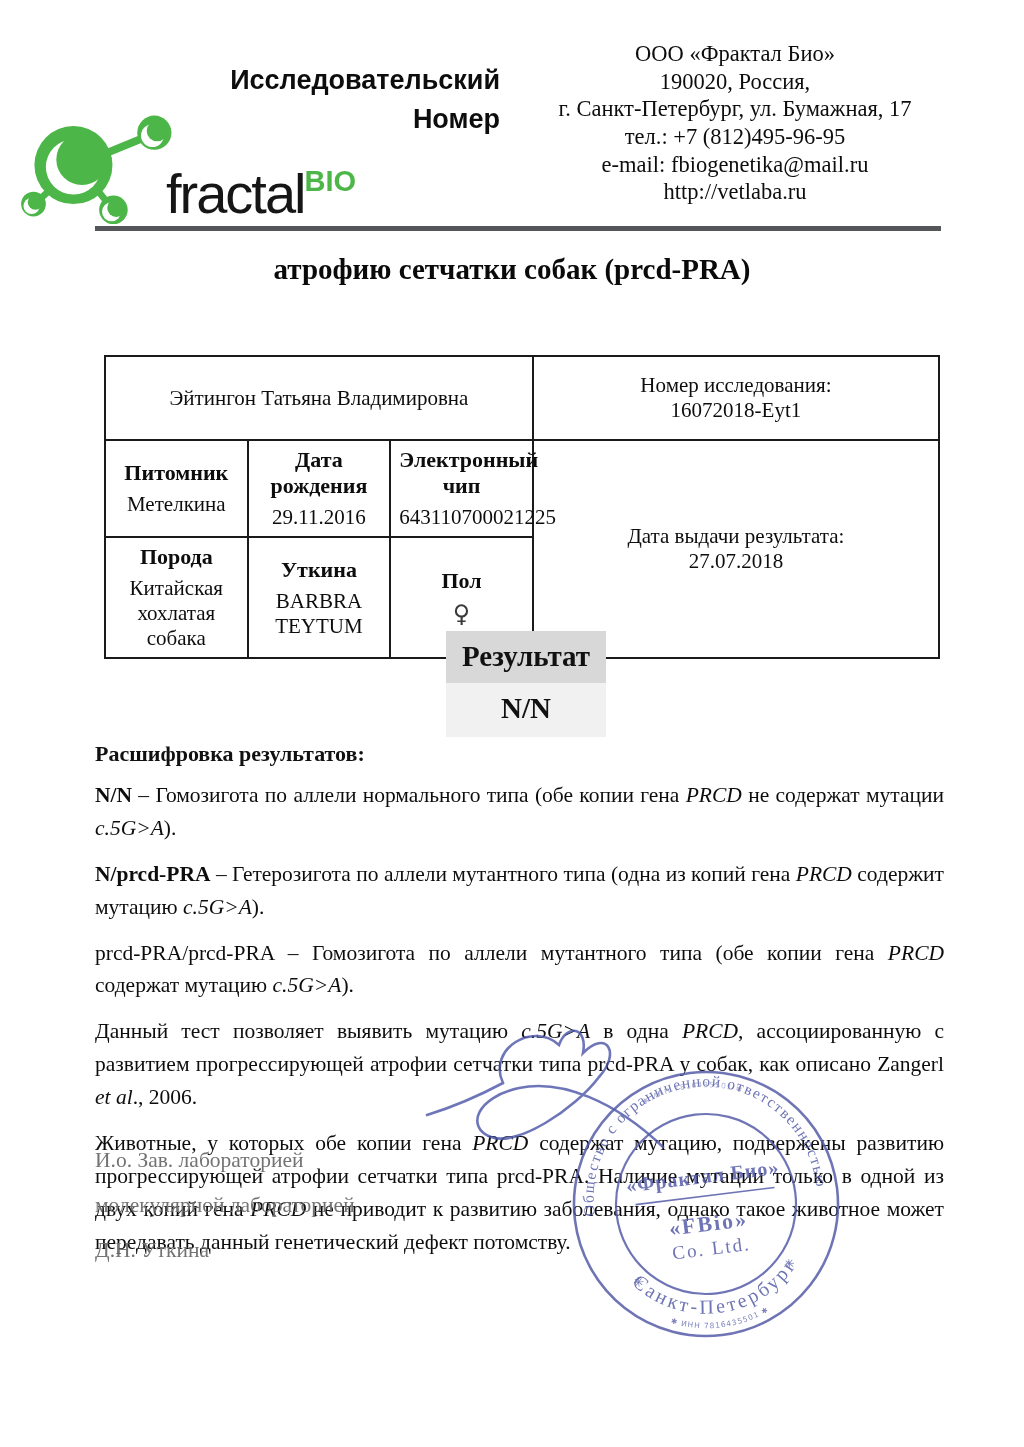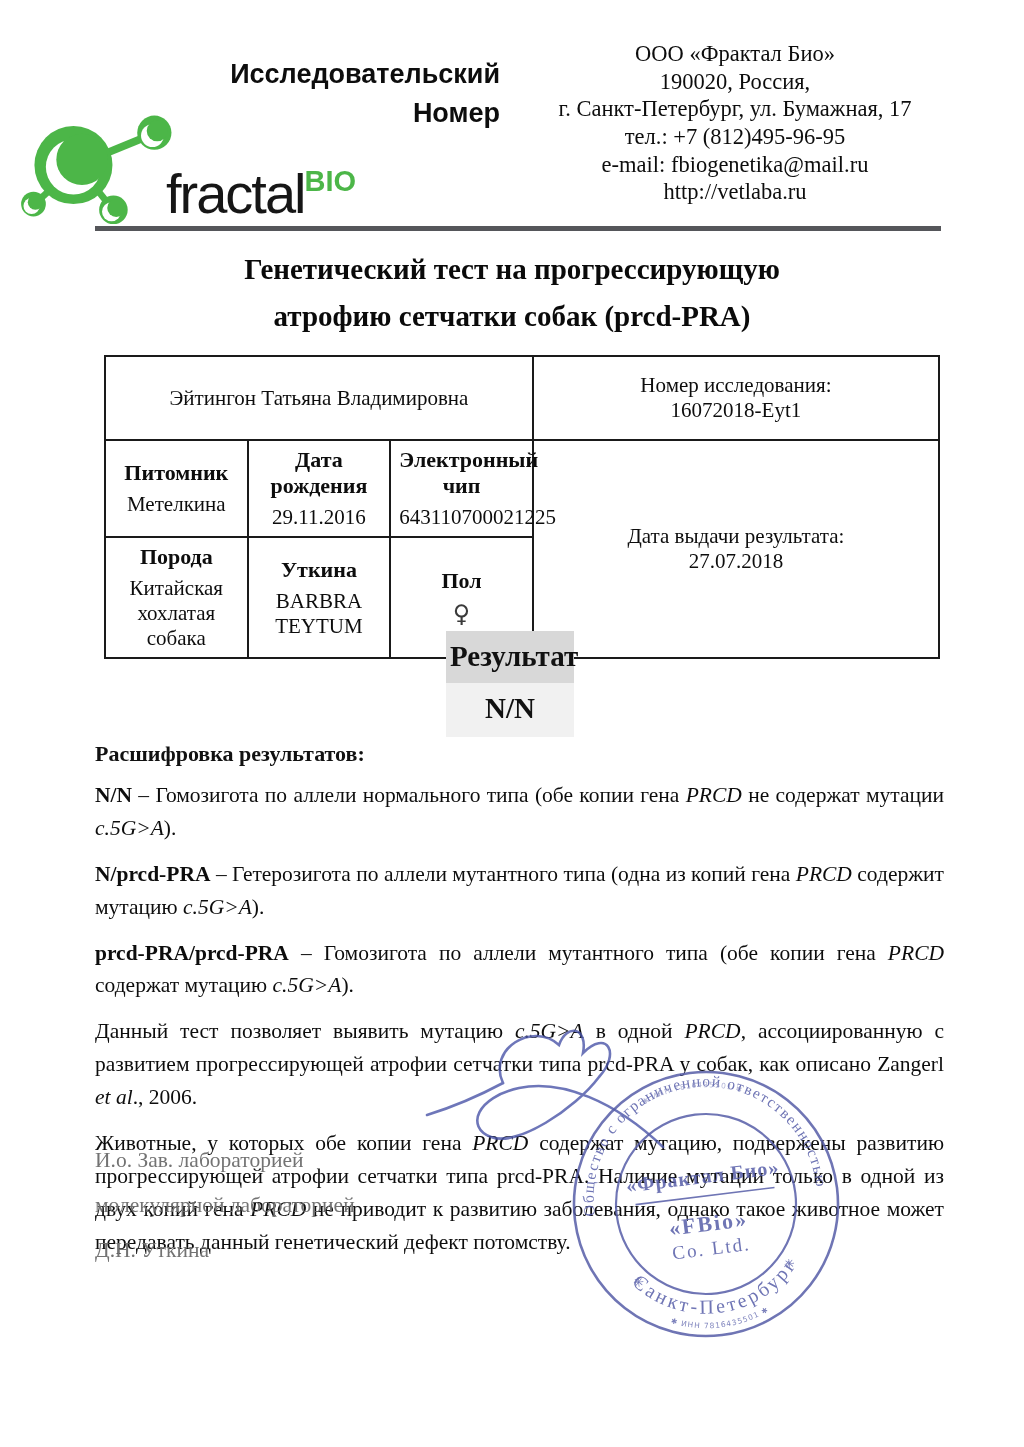--- a/index.html
+++ b/index.html
@@ -3,21 +3,21 @@
 <meta charset="utf-8">
 <style>
   * { margin:0; padding:0; box-sizing:border-box; }
   html,body { background:#ffffff; }
   .page{
     position:relative; width:1024px; height:1447px; margin:0 auto;
     background:#ffffff; overflow:hidden;
     font-family:"Liberation Serif", serif; color:#111;
   }
   
-  .hdr-left{ position:absolute; left:95px; top:55px; width:410px; }
+  .hdr-left{ position:absolute; left:95px; top:61px; width:410px; }
   .hdr-center-title{
     text-align:right; font-family:"Liberation Sans", sans-serif;
     font-weight:bold; font-size:27px; line-height:1.45; color:#0d0d0d;
     padding-right:5px;
   }
   .logo{ position:absolute; left:18px; top:108px; width:330px; height:118px; display:flex; align-items:flex-end; }
   .logo svg{ flex:0 0 auto; }
   .logo-word{
     font-family:"Liberation Sans", sans-serif; font-size:56px; color:#161616;
     letter-spacing:-2px; margin-left:-20px; font-weight:500;
@@ -50,21 +50,21 @@
     font-size:21px; padding:6px 8px; color:#0d0d0d;
   }
   td.c1{width:216px;} td.c2{width:215px;} td.c3{width:200px;} td.c4{width:205px;}
   .row-owner td{ height:84px; }
   .cell-pair{ height:72px; }
   .cell-pair2{ height:94px; }
   .lbl{ font-weight:bold; font-size:22px; display:block; margin-bottom:6px; }
   .val{ display:block; font-size:21px; }
   .sex{ font-family:"DejaVu Sans", sans-serif; font-size:24px; color:#3a3a3a; }
   
-  .result-box{ position:absolute; left:446px; top:631px; width:128px; text-align:center; }
+  .result-box{ position:absolute; left:446px; top:631px; width:160px; text-align:center; }
   .result-label{
     background:#d8d8d8; font-weight:bold; font-size:29px; padding:9px 4px 10px;
   }
   .result-value{
     background:#f1f1f1; font-weight:bold; font-size:29px; padding:9px 4px 12px;
   }
   
   .interp{ position:absolute; left:95px; top:741px; width:849px; }
   .interp-heading{ font-weight:bold; font-size:22px; margin-bottom:12px; }
   .para{
@@ -122,21 +122,20 @@
       <div class="company-line">190020, Россия,</div>
       <div class="company-line">г. Санкт-Петербург, ул. Бумажная, 17</div>
       <div class="company-line">тел.: +7 (812)495-96-95</div>
       <div class="company-line">e-mail: fbiogenetika@mail.ru</div>
       <div class="company-line">http://vetlaba.ru</div>
     </div>
 
   <div class="rule"></div>
 
   <div class="doc-title">
-    <div>Генетический тест на прогрессирующую</div>
     <div>атрофию сетчатки собак (prcd-PRA)</div>
   </div>
 
   <table class="info">
     <tbody>
         <tr class="row-owner">
       <td colspan="3" class="c1">
         <span>Эйтингон Татьяна Владимировна</span>
       </td>
       <td class="c4">
@@ -182,22 +181,22 @@
   <div class="result-box">
     <div class="result-label">Результат</div>
     <div class="result-value">N/N</div>
   </div>
 
   <div class="interp">
     <div class="interp-heading">Расшифровка результатов:</div>
     <div id="paragraphs">
         <p class="para"><span style="font-weight: bold;">N/N</span><span> –  Гомозигота по аллели нормального типа (обе копии гена </span><span style="font-style: italic;">PRCD</span><span> не содержат мутации </span><span style="font-style: italic;">c.5G&gt;A</span><span>).</span></p>
         <p class="para"><span style="font-weight: bold;">N/prcd-PRA</span><span> – Гетерозигота по аллели мутантного  типа (одна из копий гена </span><span style="font-style: italic;">PRCD</span><span> содержит мутацию </span><span style="font-style: italic;">c.5G&gt;A</span><span>).</span></p>
-        <p class="para"><span style="font-weight: bold; margin-top: 48px;">prcd-PRA/prcd-PRA</span><span> – Гомозигота по аллели мутантного типа (обе копии гена </span><span style="font-style: italic;">PRCD</span><span> содержат мутацию </span><span style="font-style: italic;">c.5G&gt;A</span><span>).</span></p>
-        <p class="para"><span>Данный тест позволяет выявить мутацию  </span><span style="font-style: italic;">c.5G&gt;A</span><span> в одной </span><span style="font-style: italic;">PRCD</span><span>, ассоциированную с развитием прогрессирующей атрофии сетчатки типа prcd-PRA у собак, как описано Zangerl </span><span style="font-style: italic;">et al</span><span>., 2006.</span></p>
+        <p class="para"><span style="font-weight: normal; margin-top: 48px;">prcd-PRA/prcd-PRA</span><span> – Гомозигота по аллели мутантного типа (обе копии гена </span><span style="font-style: italic;">PRCD</span><span> содержат мутацию </span><span style="font-style: italic;">c.5G&gt;A</span><span>).</span></p>
+        <p class="para"><span>Данный тест позволяет выявить мутацию  </span><span style="font-style: italic;">c.5G&gt;A</span><span> в одна </span><span style="font-style: italic;">PRCD</span><span>, ассоциированную с развитием прогрессирующей атрофии сетчатки типа prcd-PRA у собак, как описано Zangerl </span><span style="font-style: italic;">et al</span><span>., 2006.</span></p>
         <p class="para"><span>Животные, у которых обе копии гена </span><span style="font-style: italic;">PRCD</span><span> содержат мутацию, подвержены развитию прогрессирующей атрофии сетчатки типа prcd-PRA. Наличие мутации только в одной из двух копий гена </span><span style="font-style: italic;">PRCD</span><span>  не приводит к развитию заболевания, однако такое животное может передавать данный генетический дефект потомству.</span></p>
       </div>
   </div>
 
   <div class="sig" id="signature-lines">
       <div class="sig-line">И.о. Зав. лабораторией</div>
       <div class="sig-line">молекулярной лабораторией</div>
       <div class="sig-line">Д.Н. Уткина</div>
     </div>
 

